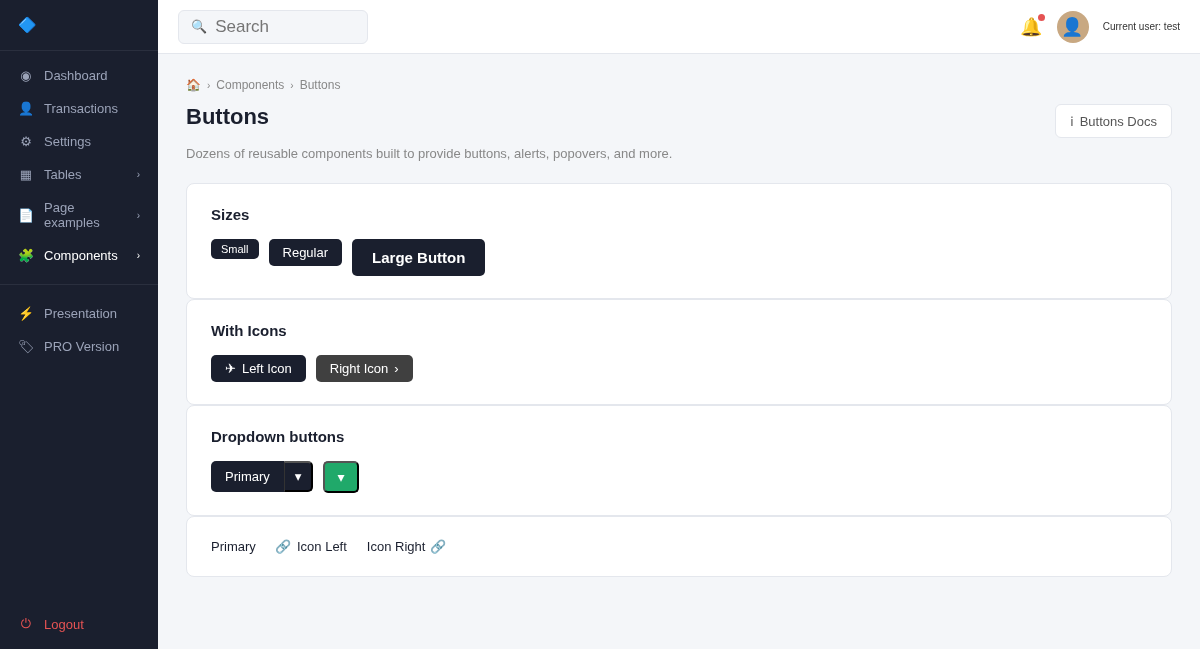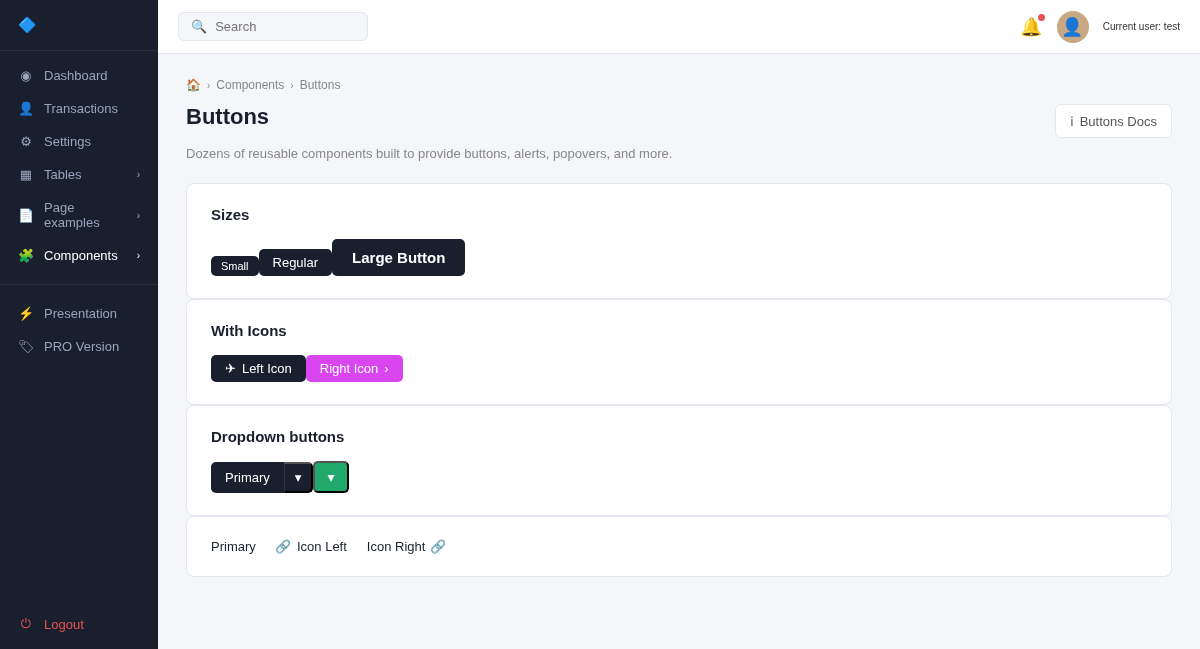--- a/index.html
+++ b/index.html
@@ -16,21 +16,21 @@
     .sidebar-divider { margin: 12px 0; border: none; border-top: 1px solid #2a2f3e; }
     .sidebar-bottom { padding: 8px 0; }
     .sidebar-item.text-danger { color: #e55353; }
 
     
     .main { flex: 1; display: flex; flex-direction: column; overflow: hidden; }
 
     
     .header { background: #fff; border-bottom: 1px solid #e4e7ed; padding: 0 20px; height: 54px; display: flex; align-items: center; gap: 12px; }
     .search-box { display: flex; align-items: center; gap: 8px; background: #f4f6f9; border: 1px solid #e4e7ed; border-radius: 6px; padding: 6px 12px; width: 190px; }
-    .search-box input { border: none; background: transparent; outline: none; font-size: 13px; width: 100%; color: #000000; }
+    .search-box input { border: none; background: transparent; outline: none; font-size: 17px; width: 100%; color: #000000; }
     .search-icon-svg { color: #999; font-size: 13px; }
     .header-right { margin-left: auto; display: flex; align-items: center; gap: 14px; }
     .notif-btn { position: relative; cursor: pointer; color: #555; font-size: 18px; }
     .notif-dot { position: absolute; top: -2px; right: -2px; width: 7px; height: 7px; background: #e55353; border-radius: 50%; }
     .user-avatar { width: 32px; height: 32px; border-radius: 50%; background: #c8a882; display: flex; align-items: center; justify-content: center; overflow: hidden; }
     .user-label { font-size: 10px; color: #333; }
 
     
     .content { flex: 1; overflow-y: auto; padding: 24px 28px; }
 
@@ -43,21 +43,21 @@
     .page-header { display: flex; align-items: flex-start; justify-content: space-between; margin-bottom: 22px; }
     .page-title { font-size: 22px; font-weight: 700; color: #1a1f2e; }
     .page-subtitle { font-size: 13px; color: #888; margin-top: 16px; }
     .docs-btn { display: flex; align-items: center; gap: 6px; background: #fff; border: 1px solid #e4e7ed; border-radius: 6px; padding: 7px 14px; font-size: 13px; color: #555; cursor: pointer; }
 
     
     .card { background: #fff; border: 1px solid #e4e7ed; border-radius: 8px; padding: 22px 24px; }
     .section-title { font-size: 15px; font-weight: 600; color: #1a1f2e; margin-bottom: 16px; }
 
     
-    .btn-row { display: flex; align-items: flex-end; flex-wrap: wrap; }
+    .btn-row { display: flex; align-items: flex-start; gap: 10px; flex-wrap: wrap; }
     .btn { display: inline-flex; align-items: center; gap: 6px; border: none; border-radius: 5px; cursor: pointer; font-size: 13px; font-weight: 500; padding: 6px 14px; }
     .btn-sm { font-size: 11px; padding: 4px 10px; }
     .btn-lg { font-size: 15px; padding: 10px 20px; font-weight: 700; }
     .btn-dark { background: #1a1f2e; color: #fff; }
 
     
     .dropdown-group { display: flex; align-items: stretch; }
     .btn-primary-dropdown { background: #1a1f2e; color: #fff; border-radius: 5px 0 0 5px; }
     .btn-dropdown-caret { background: #1a1f2e; color: #fff; border-radius: 0 5px 5px 0; padding: 6px 10px; border-left: 1px solid #333; cursor: pointer; }
     .btn-dropdown-green { background: #20a96a; color: #fff; border-radius: 5px; padding: 6px 12px; cursor: pointer; font-size: 14px; }
@@ -174,21 +174,21 @@
       </div>
     </div>
 
     <div class="card">
       <div class="section-title">With Icons</div>
       <div class="btn-row">
         <button class="btn btn-dark">
           <span>✈</span>
           <span>Left Icon</span>
         </button>
-        <button class="btn" style="background:#d946ef;color:#fff;border:none;">
+        <button class="btn" style="background:#404040;color:#fff;border:none;">
           <span>Right Icon</span>
           <span>›</span>
         </button>
       </div>
     </div>
 
     <div class="card">
       <div class="section-title">Dropdown buttons</div>
       <div class="btn-row">
         <div class="dropdown-group">

